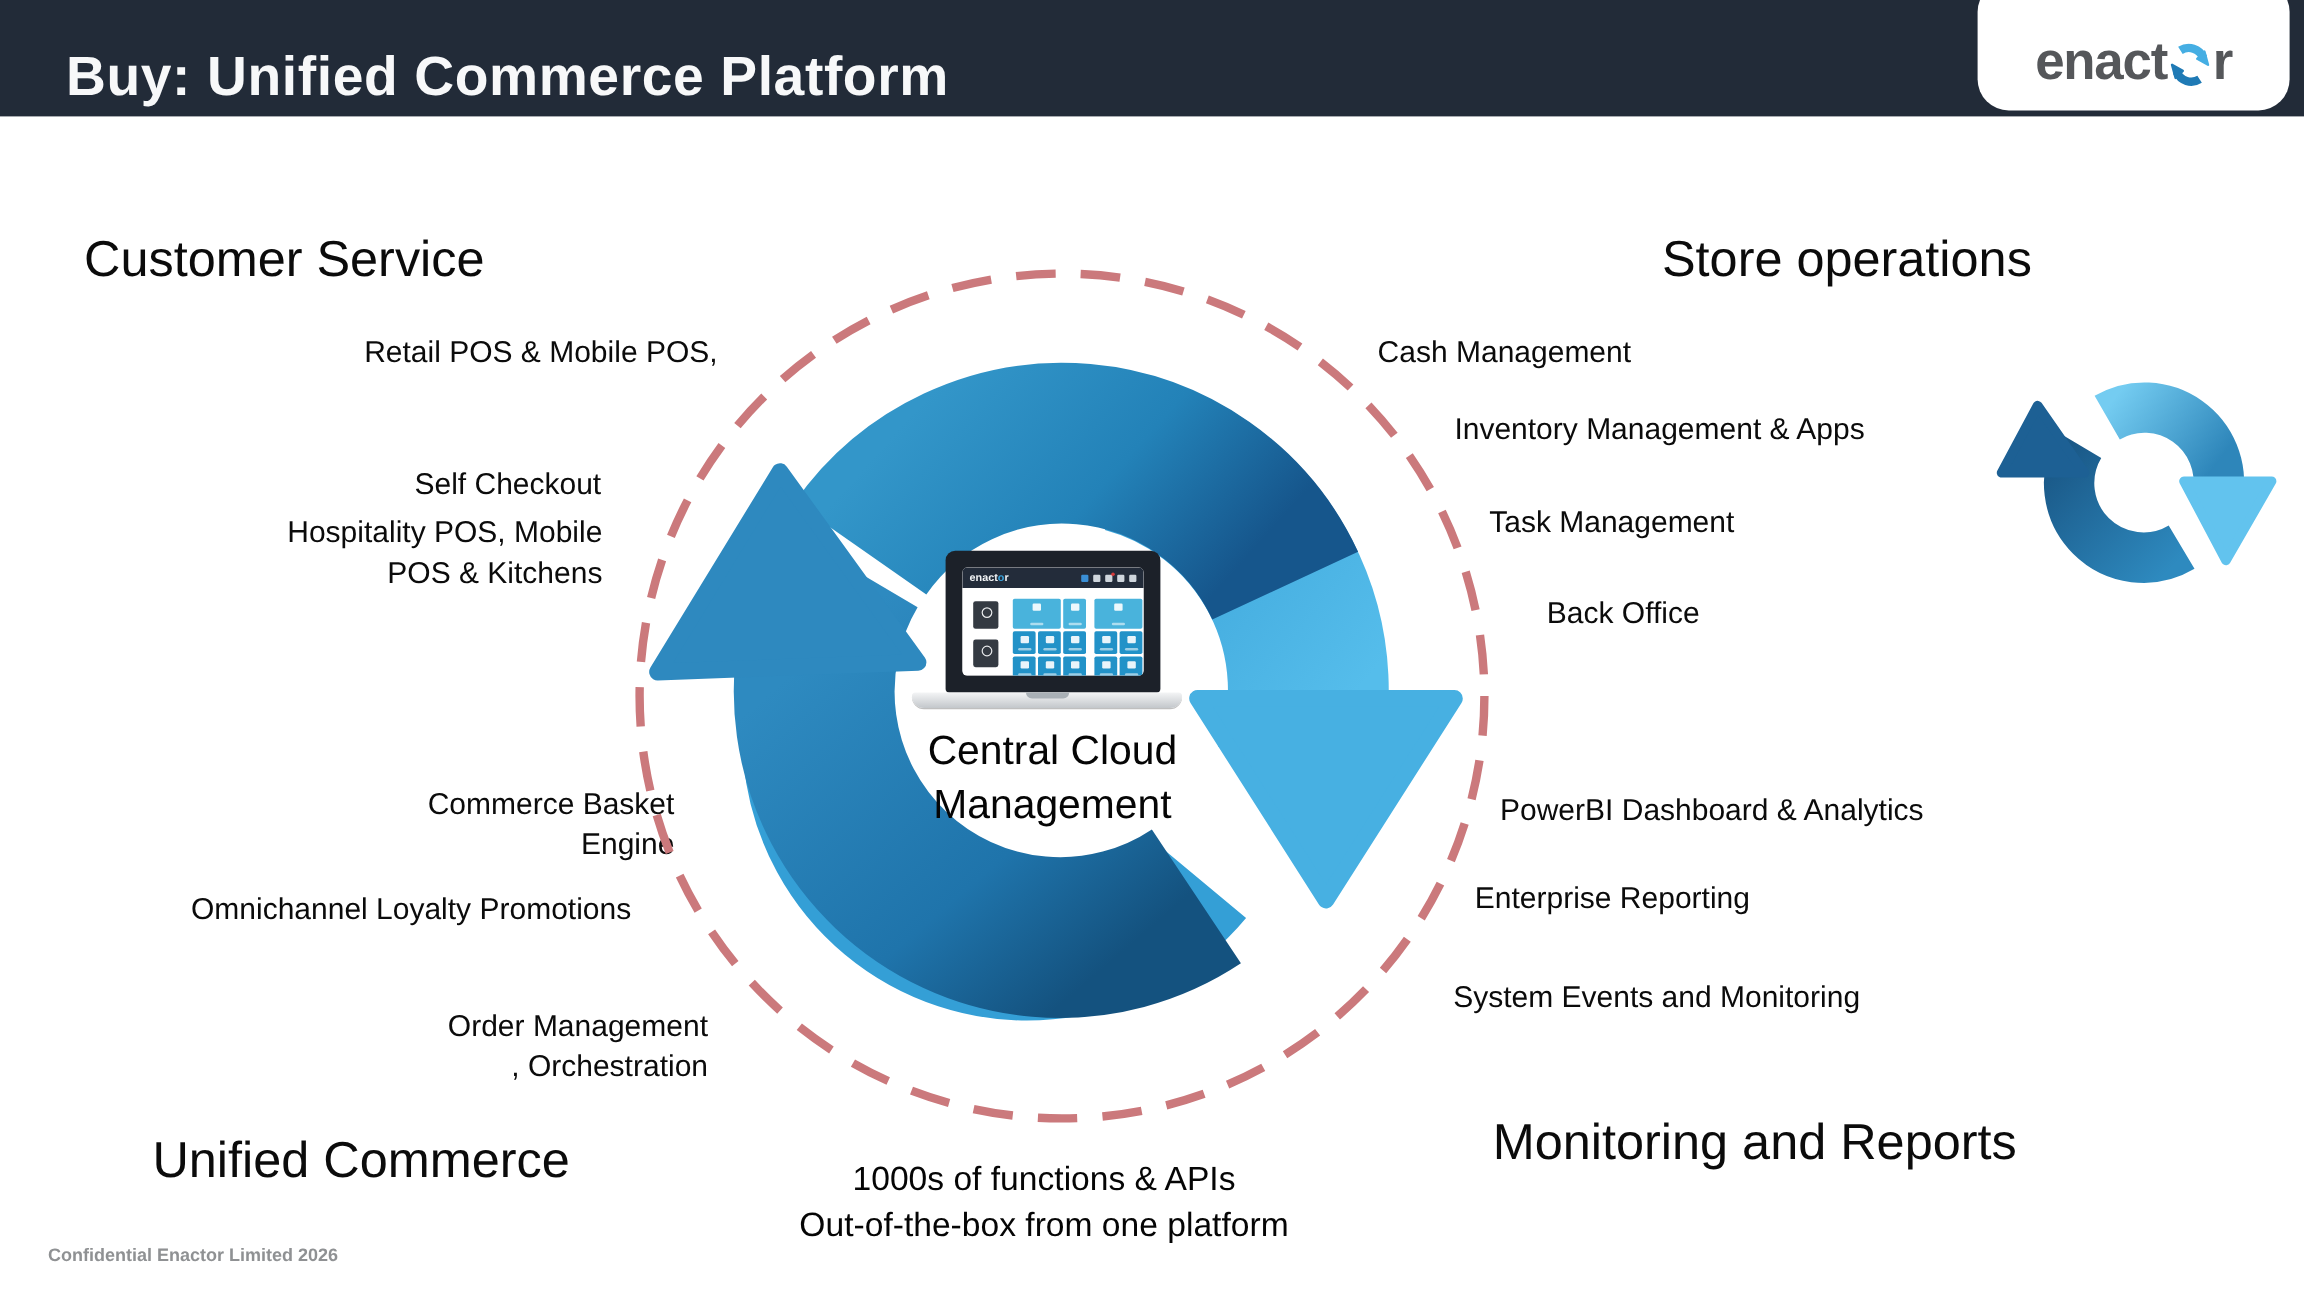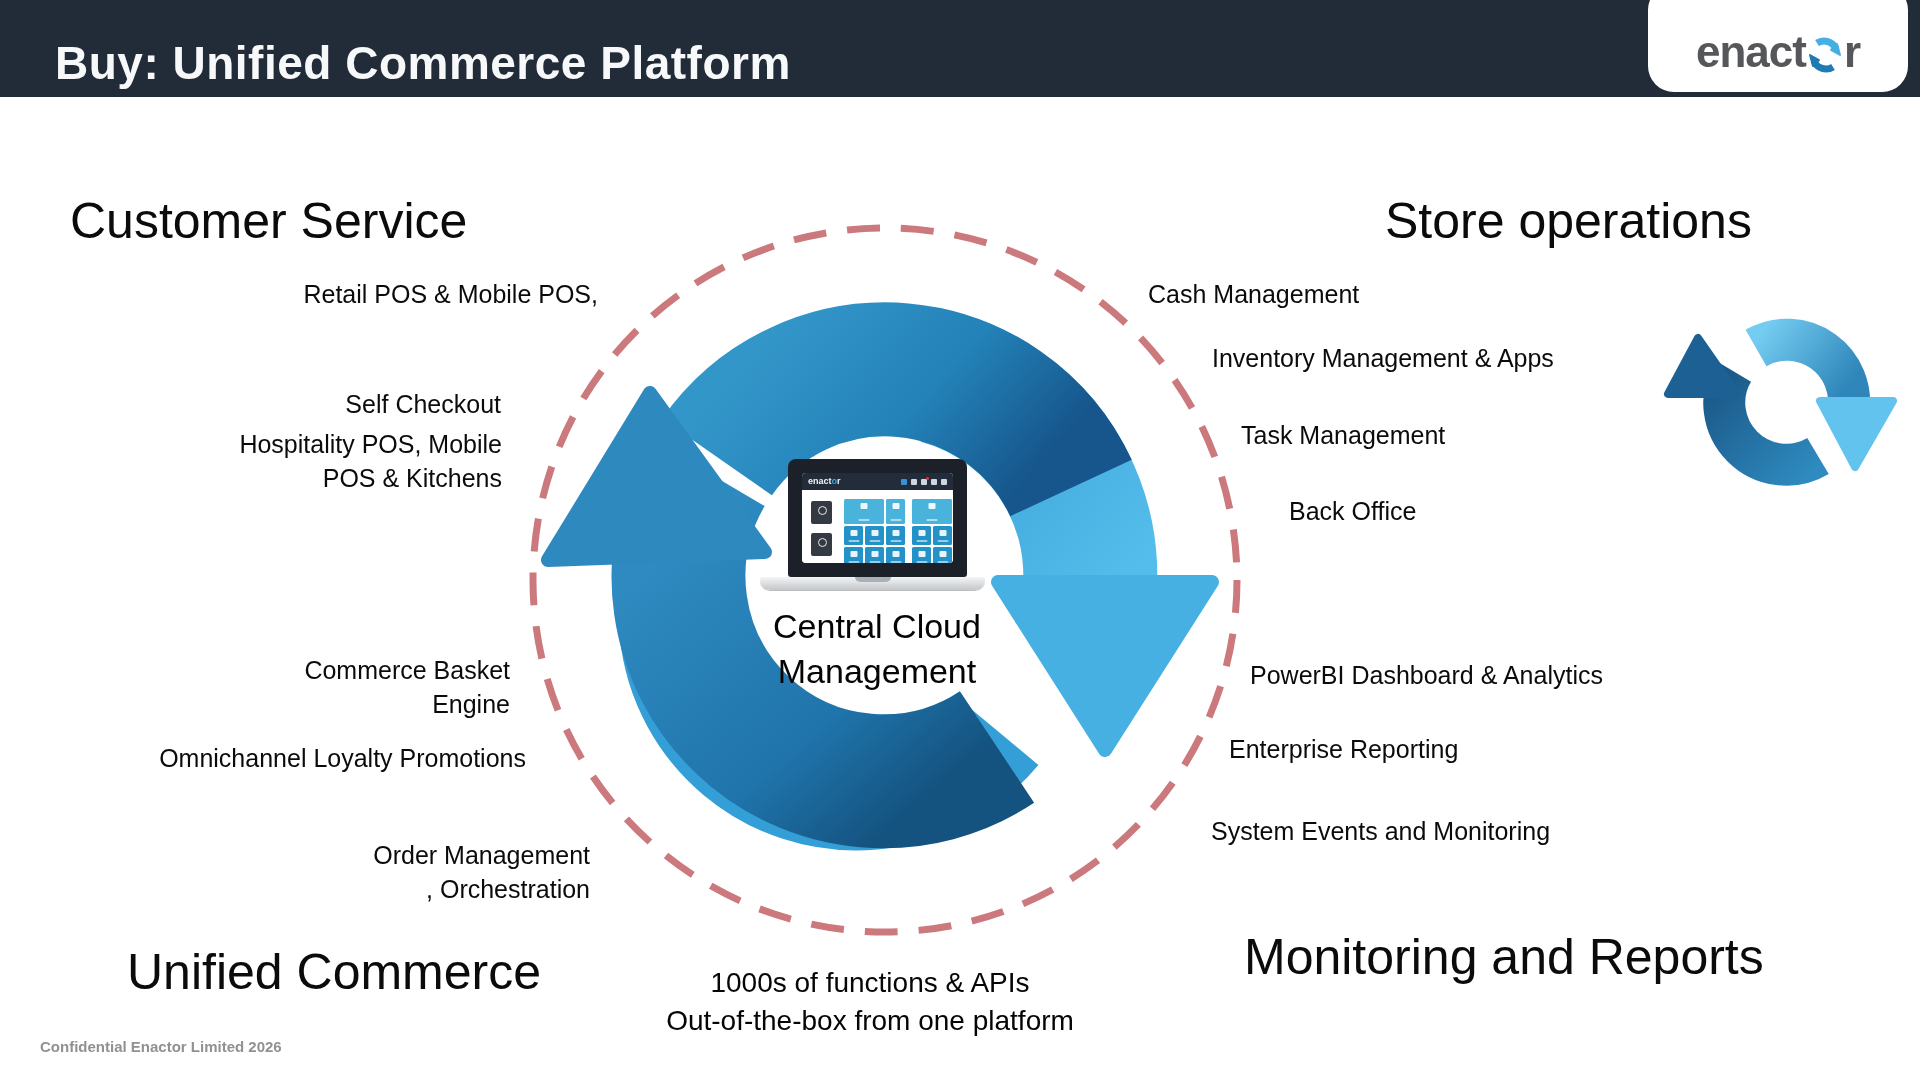--- a/index.html
+++ b/index.html
@@ -12,33 +12,33 @@
   .slide-title { position: absolute; left: 55px; top: 36px; font-size: 46px; font-weight: 600;
                  color: #f7f8f9; letter-spacing: 0.5px; }
   .logo-card { position: absolute; left: 1648px; top: -16px; width: 260px; height: 108px;
                background: #ffffff; border-radius: 26px; display: flex; align-items: flex-end;
                justify-content: center; padding-bottom: 18px; }
   .logo-text { font-size: 44px; font-weight: 700; color: #55575a; letter-spacing: -1px;
                display: flex; align-items: center; line-height: 1; }
   .logo-o { display: inline-block; width: 36px; height: 36px; margin: 0 1px; position: relative; top: 2px; }
 
   
-  .q-head { position: absolute; font-size: 50px; font-weight: 400; color: #0b0b0b; white-space: nowrap; }
+  .q-head { position: absolute; font-size: 42px; font-weight: 400; color: #0b0b0b; white-space: nowrap; }
   #qh-cs { left: 70px;  top: 192px; }
   #qh-so { left: 1385px; top: 192px; }
   #qh-uc { left: 101px; top: 943px; margin-left: 26px; }
   #qh-mr { left: 1244px; top: 928px; }
 
   
   .item { position: absolute; font-size: 25px; font-weight: 400; color: #0b0b0b; white-space: nowrap; line-height: 34px; }
   .r-align { text-align: right; }
   #it-retail     { right: 1322px; top: 277px; }
   #it-selfco     { right: 1419px; top: 355px; margin-top: 32px; }
   #it-hosp       { right: 1418px; top: 427px; }
-  #it-basket     { right: 1410px; top: 653px; }
+  #it-basket     { right: 1358px; top: 653px; }
   #it-omni       { right: 1394px; top: 741px; }
   #it-order      { right: 1330px; top: 838px; }
   #it-cash       { left: 1148px; top: 277px; }
   #it-inventory  { left: 1212px; top: 341px; }
   #it-task       { left: 1241px; top: 418px; }
   #it-backoffice { left: 1255px; top: 494px; margin-left: 34px; }
   #it-powerbi    { left: 1250px; top: 658px; }
   #it-enterprise { left: 1229px; top: 732px; }
   #it-sysevents  { left: 1211px; top: 814px; }
 

